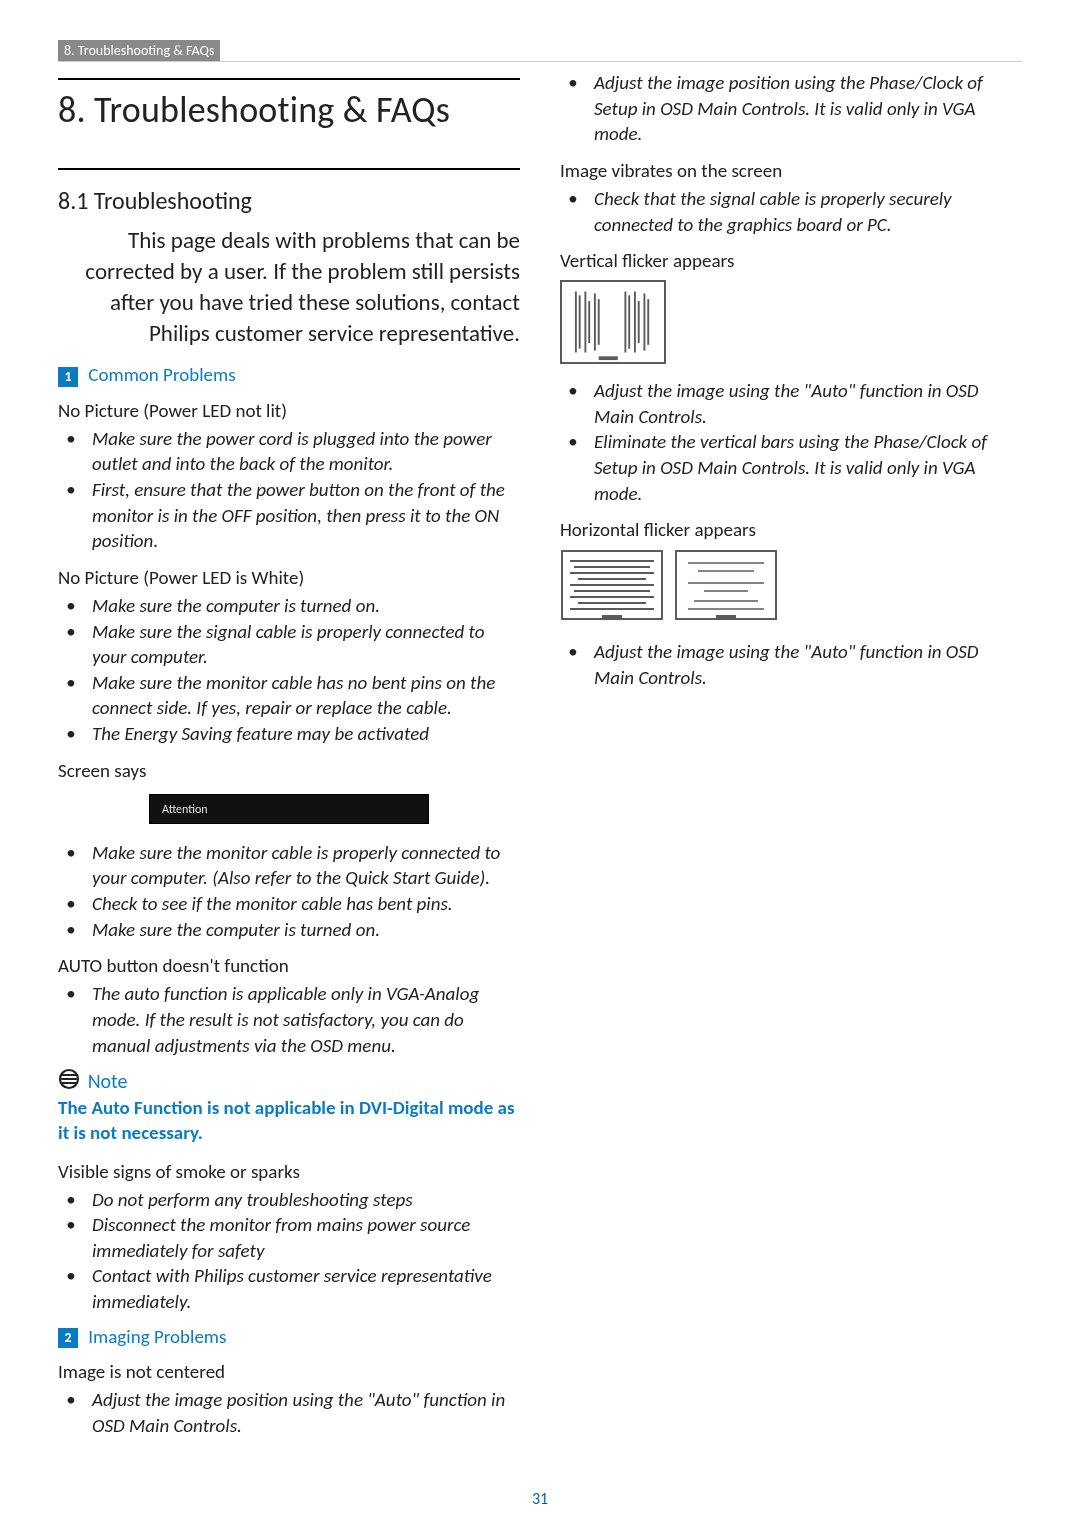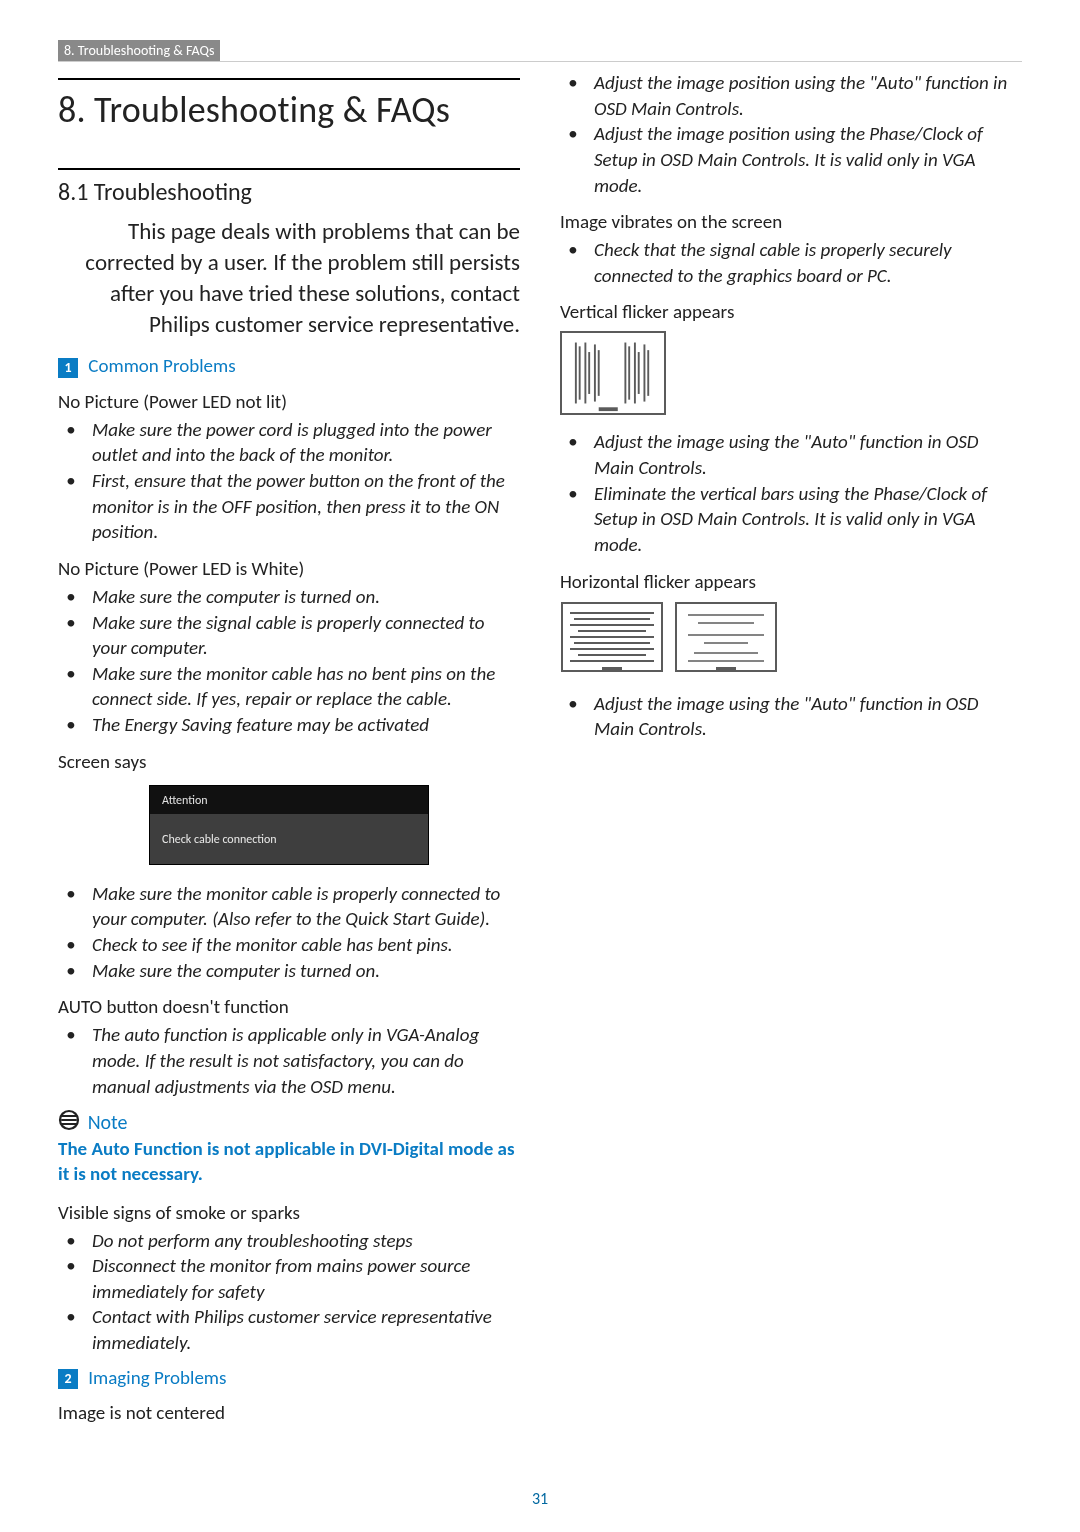--- a/index.html
+++ b/index.html
@@ -41,21 +41,21 @@
     margin: 8px 0 36px 0;
     border-top: 2px solid #000;
     padding-top: 8px;
     letter-spacing: 0.2px;
   }
   h2.section-title {
     font-size: 24px;
     font-weight: 400;
     margin: 8px 0 10px 0;
     border-top: 2px solid #000;
-    padding-top: 7px;
+    padding-top: 16px;
   }
   p.body {
     font-size: 23px;
     line-height: 1.35;
     margin: 6px 0 14px 0;
     font-weight: 300;
     text-align: right;
   }
   .numbox {
     display: inline-block;
@@ -185,21 +185,20 @@
   <ul class="bul">
     <li>Make sure the computer is turned on.</li>
     <li>Make sure the signal cable is properly connected to your computer.</li>
     <li>Make sure the monitor cable has no bent pins on the connect side. If yes, repair or replace the cable.</li>
     <li>The Energy Saving feature may be activated</li>
   </ul>
 
   <div class="subhead">Screen says</div>
   <div class="attention-box nb">
     <div class="attention-title">Attention</div>
-    <div class="attention-body">Check cable connection</div>
   </div>
   <ul class="bul">
     <li>Make sure the monitor cable is properly connected to your computer. (Also refer to the Quick Start Guide).</li>
     <li>Check to see if the monitor cable has bent pins.</li>
     <li>Make sure the computer is turned on.</li>
   </ul>
 
   <div class="subhead">AUTO button doesn't function</div>
   <ul class="bul">
     <li>The auto function is applicable only in VGA-Analog mode.  If the result is not satisfactory, you can do manual adjustments via the OSD menu.</li>

